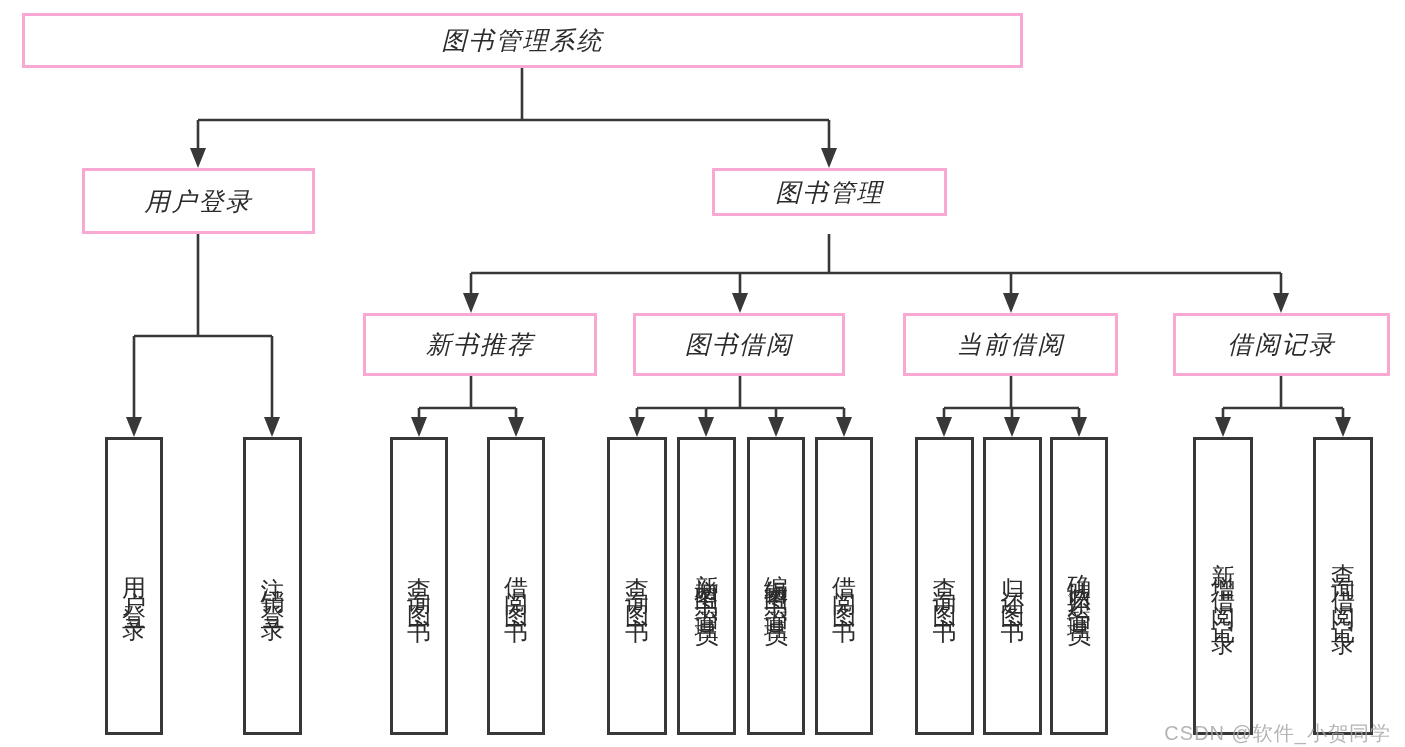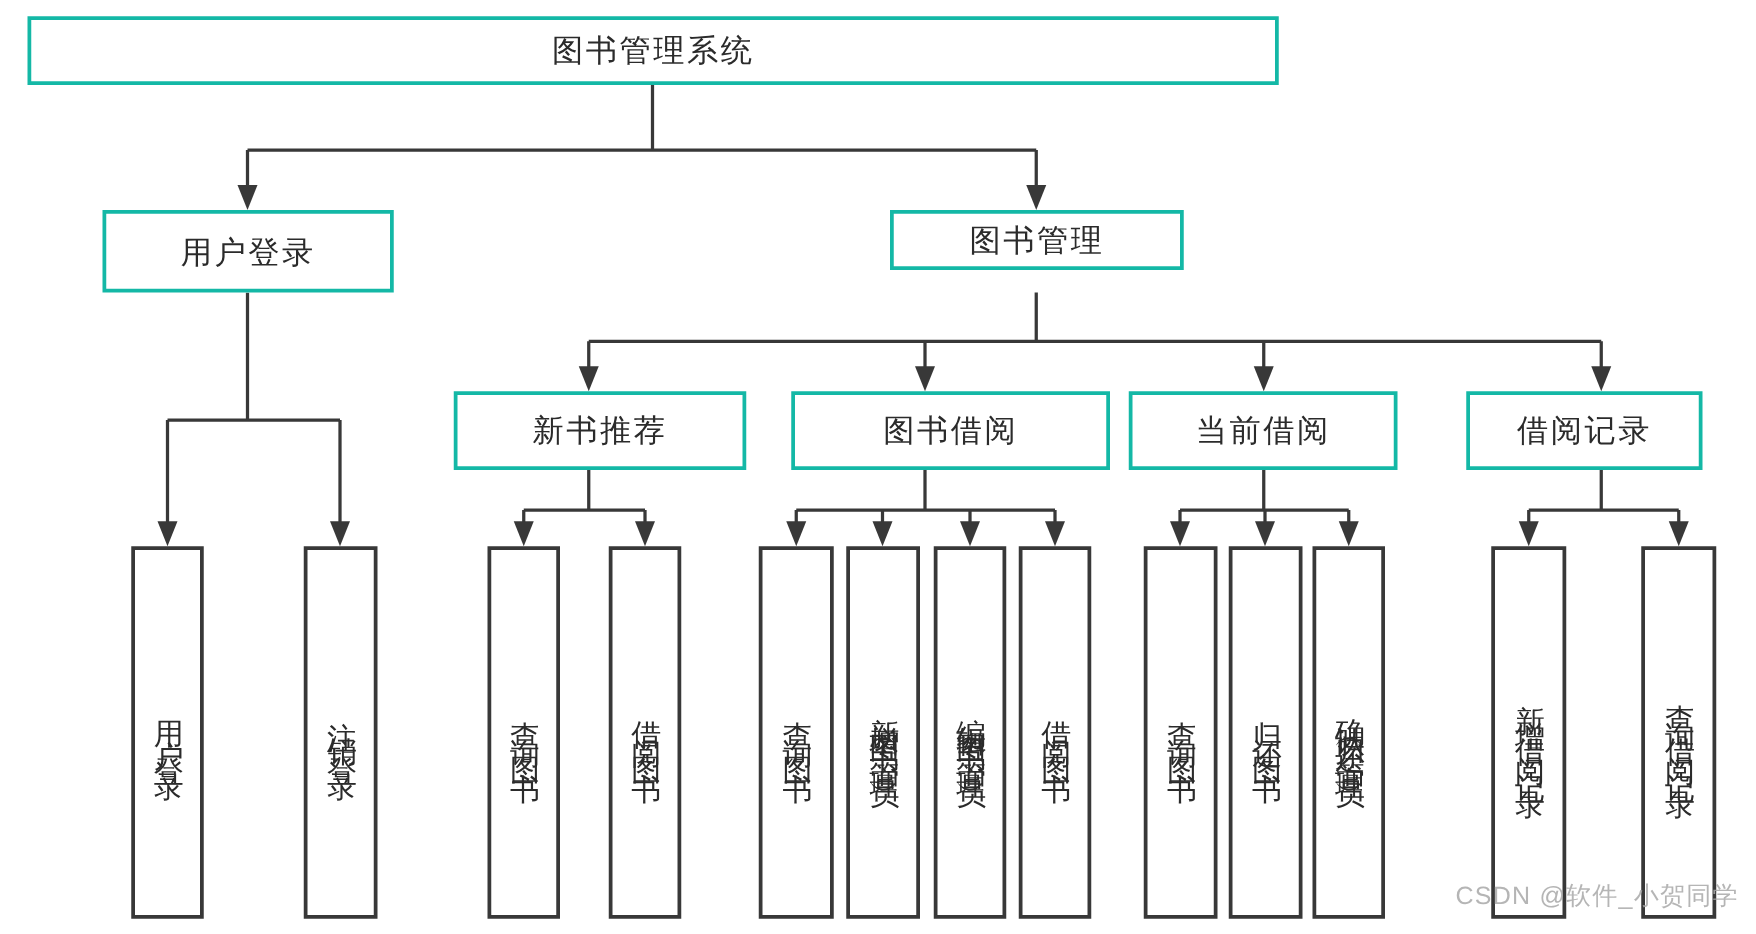--- a/index.html
+++ b/index.html
@@ -18,28 +18,29 @@
   #connectors {
     position: absolute;
     left: 0; top: 0;
     width: 1405px;
     height: 747px;
   }
   .hbox {
     position: absolute;
     box-sizing: border-box;
     background: #ffffff;
-    border: 3px solid #14b8a6;
+    border: 3px solid #f9a8d4;
     display: flex;
     align-items: center;
     justify-content: center;
     font-size: 25px;
     color: #2b2b2b;
     letter-spacing: 2px;
     white-space: nowrap;
+    font-style: italic;
   }
   .vbox {
     position: absolute;
     box-sizing: border-box;
     top: 437px;
     height: 298px;
     background: #ffffff;
     border: 3px solid #383838;
     display: flex;
     align-items: center;
@@ -50,21 +51,21 @@
     letter-spacing: 14px;
     color: #2b2b2b;
     overflow: hidden;
   }
   .vbox.long {
     letter-spacing: 7px;
   }
   #watermark {
     position: absolute;
     right: 14px;
-    bottom: 17px;
+    bottom: 0;
     font-size: 20px;
     letter-spacing: 1px;
     color: rgba(168, 168, 168, 0.85);
     z-index: 5;
     white-space: nowrap;
     text-align: right;
   }
 </style>
 </head>
 <body>
@@ -103,23 +104,23 @@
       <polygon points="1335,417 1351,417 1343,437"></polygon>
     </g>
   </svg>
 
   <div class="hbox" style="left:22px; top:13px; width:1001px; height:55px;">图书管理系统</div>
 
   <div class="hbox" style="left:82px; top:168px; width:233px; height:66px;">用户登录</div>
   <div class="hbox" style="left:712px; top:168px; width:235px; height:48px;">图书管理</div>
 
   <div class="hbox" style="left:363px; top:313px; width:234px; height:63px;">新书推荐</div>
-  <div class="hbox" style="left:633px; top:313px; width:255px; height:63px;">图书借阅</div>
+  <div class="hbox" style="left:633px; top:313px; width:212px; height:63px;">图书借阅</div>
   <div class="hbox" style="left:903px; top:313px; width:215px; height:63px;">当前借阅</div>
-  <div class="hbox" style="left:1173px; top:313px; width:189px; height:63px;">借阅记录</div>
+  <div class="hbox" style="left:1173px; top:313px; width:217px; height:63px;">借阅记录</div>
 
   <div class="vbox" style="left:105px; width:58px;">用户登录</div>
   <div class="vbox" style="left:243px; width:59px;">注销登录</div>
 
   <div class="vbox" style="left:390px; width:58px;">查询图书</div>
   <div class="vbox" style="left:487px; width:58px;">借阅图书</div>
 
   <div class="vbox" style="left:607px; width:60px;">查询图书</div>
   <div class="vbox long" style="left:677px; width:59px;">新增图书（管理员）</div>
   <div class="vbox long" style="left:747px; width:58px;">编辑图书（管理员）</div>

